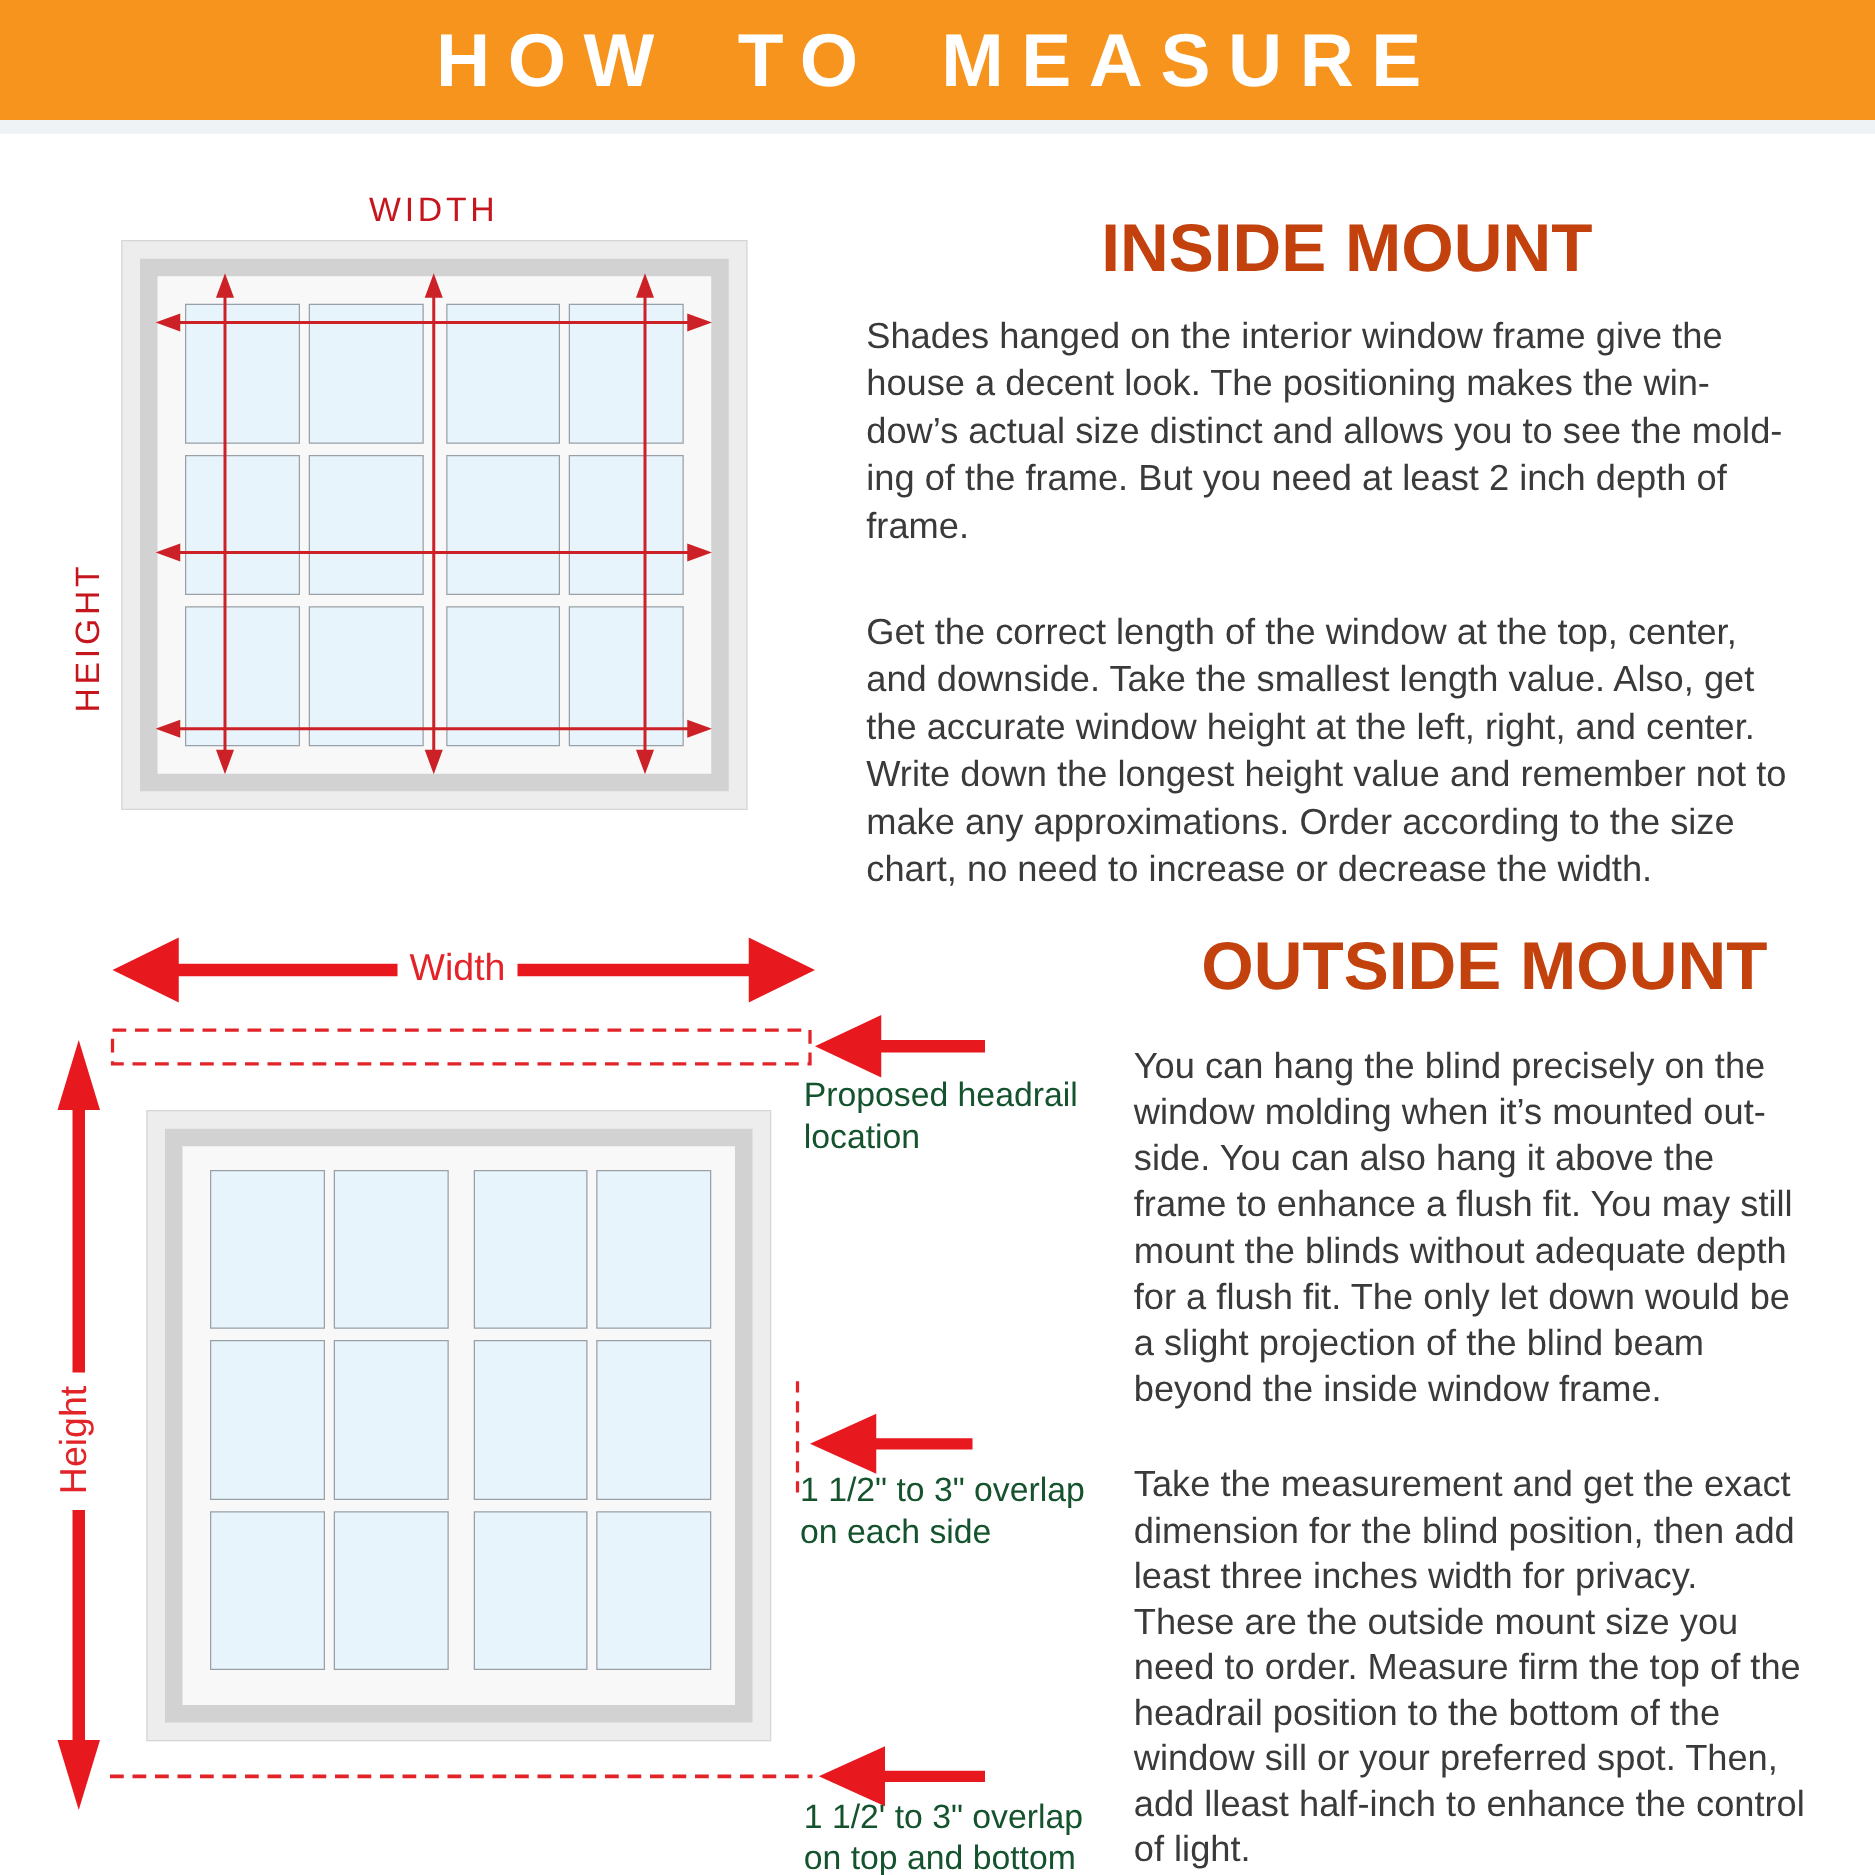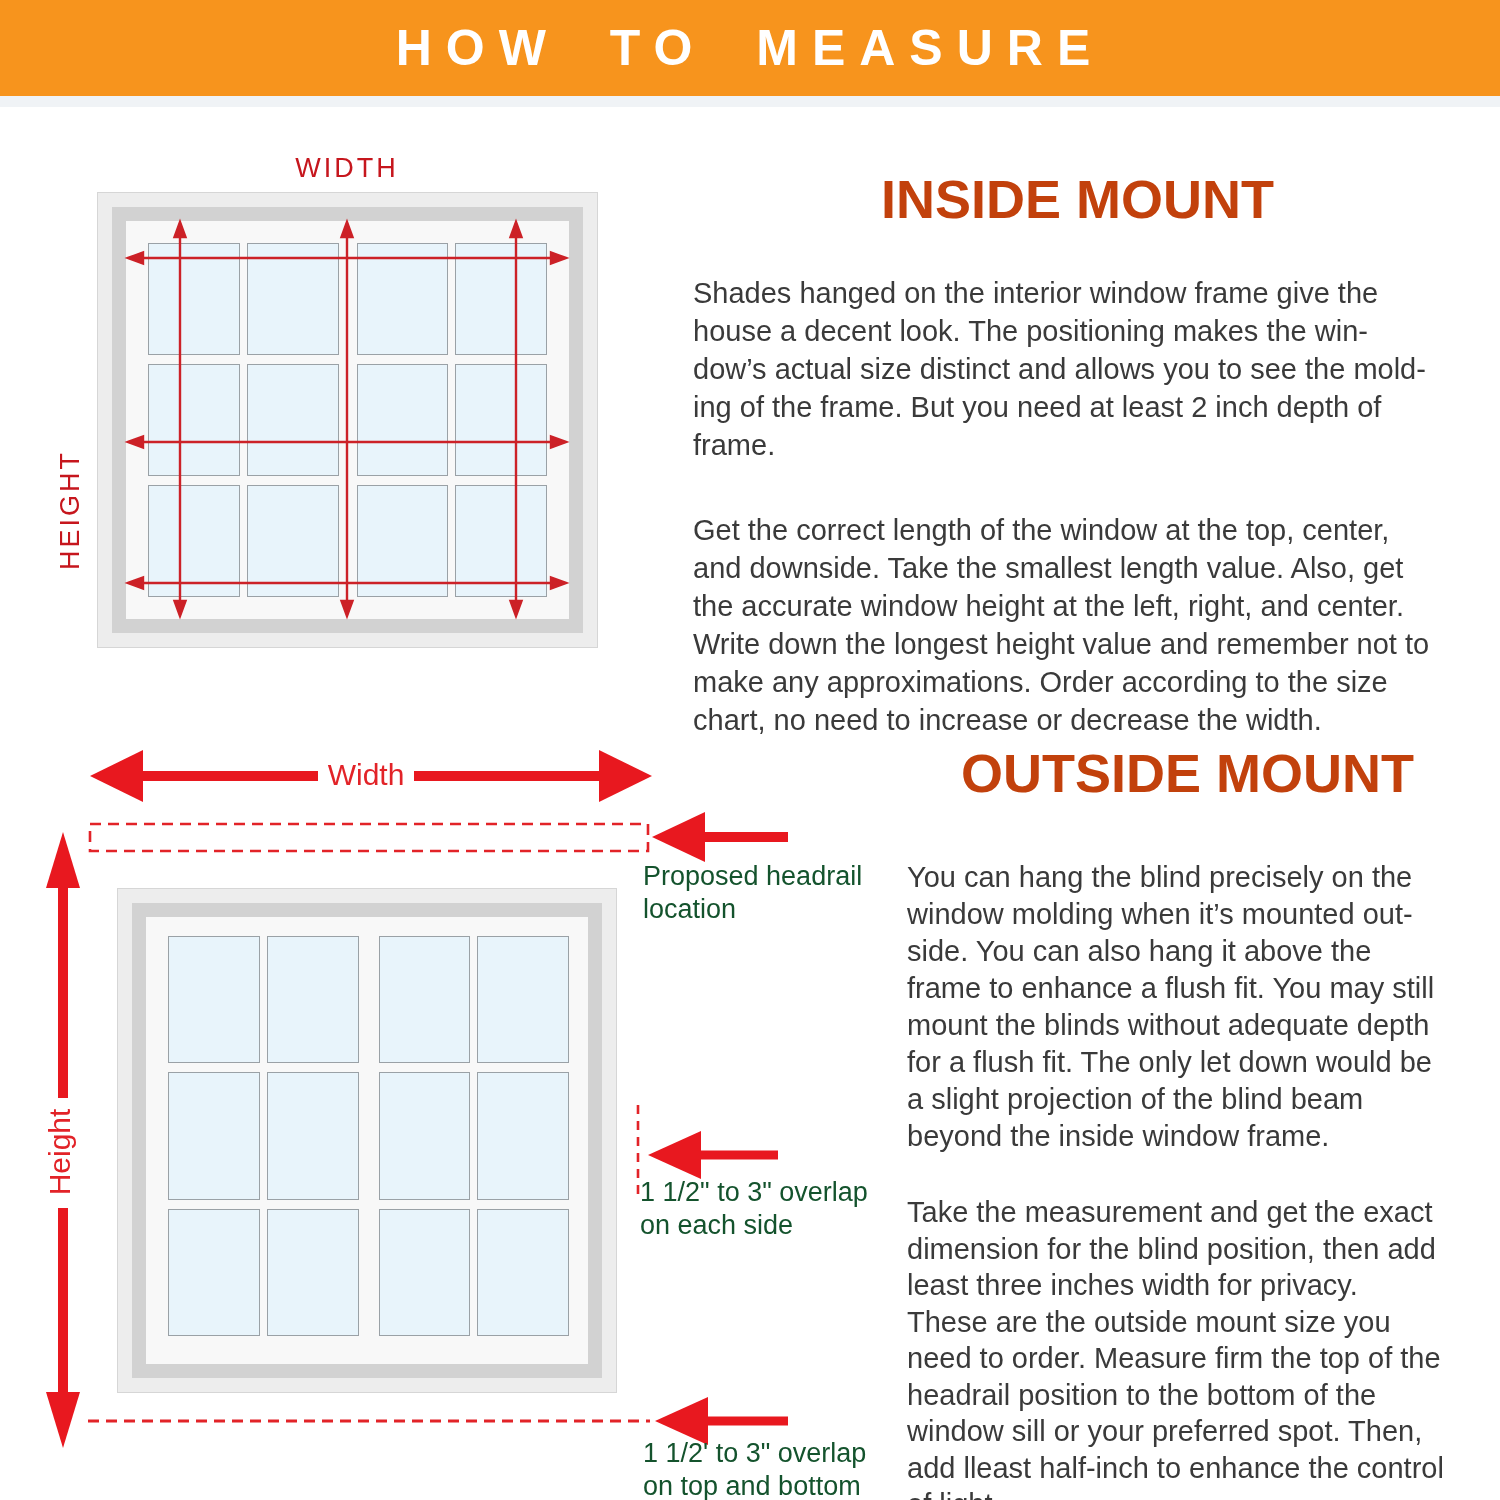--- a/index.html
+++ b/index.html
@@ -3,41 +3,41 @@
 <meta charset="utf-8">
 <style>
   html,body{margin:0;padding:0;background:#fff;}
   .canvas{position:relative;width:1500px;height:1500px;background:#ffffff;overflow:hidden;
           font-family:"Liberation Sans", sans-serif;}
   .abs{position:absolute;}
 
   
   .header{position:absolute;left:0;top:0;width:1500px;height:96px;background:#f7941d;
           display:flex;align-items:center;justify-content:center;}
-  .header-title{color:#ffffff;font-size:50px;font-weight:700;letter-spacing:14px;word-spacing:22px;}
+  .header-title{color:#ffffff;font-size:60px;font-weight:700;letter-spacing:14px;word-spacing:22px;}
   .header-strip{position:absolute;left:0;top:96px;width:1500px;height:11px;background:#f0f3f6;}
 
   
   .window{position:absolute;background:#ededed;border:1px solid #d6d6d6;box-sizing:border-box;}
   .w-band{position:absolute;background:#d2d2d2;}
   .w-sash{position:absolute;background:#f8f8f8;}
   .w-panes{position:absolute;display:flex;}
   .pane-group{flex:1;display:grid;grid-template-columns:1fr 1fr;grid-template-rows:1fr 1fr 1fr;gap:9px 7px;}
   .pane{background:#e8f4fb;border:1px solid #9aa1a6;}
   .mullion{flex:0 0 auto;}
 
   
   .red-caps{color:#c6161d;font-size:27px;letter-spacing:3px;text-align:center;white-space:nowrap;}
   .red-lab{color:#14532d;font-size:27px;line-height:33px;white-space:pre-line;}
   .red-dim{color:#e22328;font-size:30px;text-align:center;white-space:nowrap;}
   .rot{transform:rotate(-90deg);}
 
   
   .mount-heading{color:#c2410c;font-weight:700;font-size:54px;text-align:center;white-space:nowrap;}
-  .body-para{color:#3a3a3a;font-size:29px;white-space:pre-line;margin-top:24px;}
+  .body-para{color:#3a3a3a;font-size:29px;white-space:pre-line;}
   .para-inside{line-height:38px;}
   .para-outside1{line-height:37px;}
   .para-outside2{line-height:36.5px;}
 
   svg{position:absolute;left:0;top:0;pointer-events:none;}
 </style>
 </head>
 <body>
 
 <div class="canvas">

